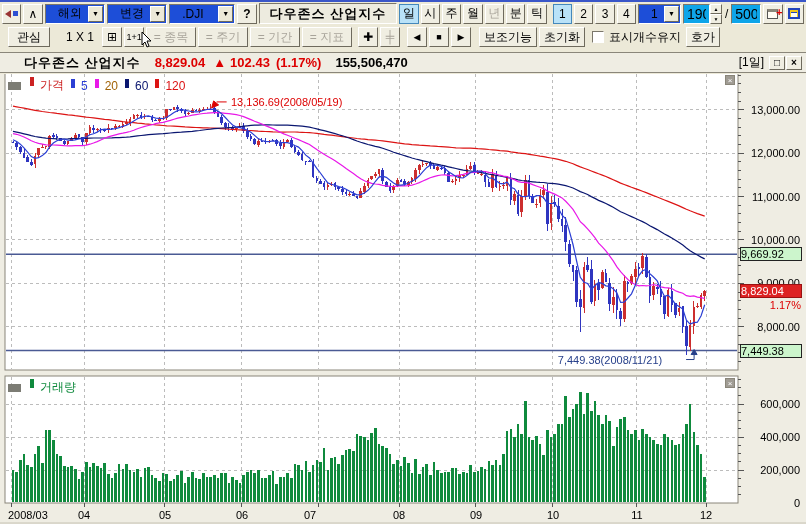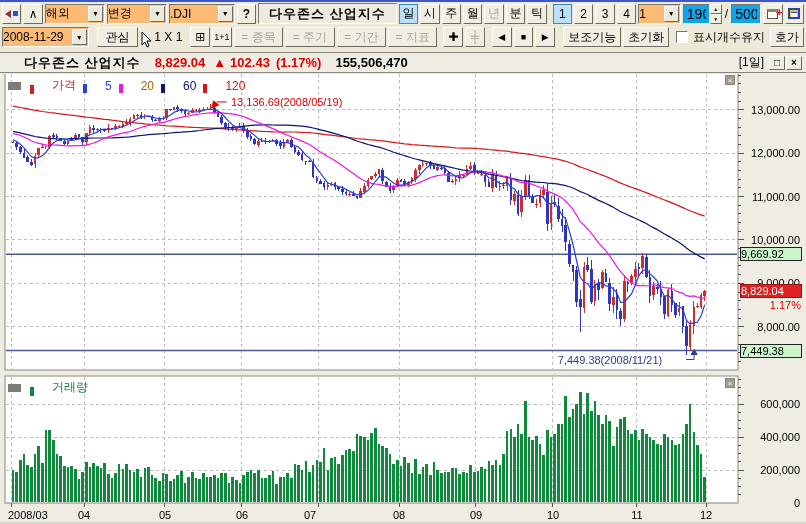--- a/index.html
+++ b/index.html
@@ -8,22 +8,22 @@
   
   .tb{display:flex;align-items:center;gap:2px;padding:1px 2px;height:23px;white-space:nowrap;}
   .tb2{height:24px;}
   .btn{display:inline-flex;align-items:center;justify-content:center;height:20px;padding:0 4px;
        background:#F0EEE2;border:1px solid;border-color:#ffffff #6e6a5d #6e6a5d #ffffff;
        font-size:12px;color:#000;cursor:default;}
   .btn.small{width:20px;padding:0;}
   .btn.active{background:#B9E2F8;border:1px solid #4488bb;}
   .btn.disabled{color:#a8a49a;}
   .btn .glyph{font-size:9px;line-height:1;}
-  .dd{display:inline-flex;align-items:center;height:20px;background:#fdba74;border:1px solid;
-      border-color:#7a766a #ffffff #ffffff #7a766a;font-size:12px;padding-left:0;}
+  .dd{display:inline-flex;align-items:center;height:20px;background:#1d4ed8;border:1px solid;
+      border-color:#7a766a #ffffff #ffffff #7a766a;font-size:12px;padding-left:12px;}
   .dd .ddtext{flex:1;}
   .ddbtn{width:15px;height:16px;margin:0 1px 0 3px;background:#ECE9D8;border:1px solid;
          border-color:#fff #6e6a5d #6e6a5d #fff;font-size:7px;display:flex;align-items:center;justify-content:center;}
   .field{height:20px;background:#0ea5e9;border:1px solid;border-color:#7a766a #fff #fff #7a766a;
          font-size:14px;padding:0 3px;}
   .symtitle{height:21px;display:inline-flex;align-items:center;justify-content:center;padding:0 10px;
             background:#EDEBDF;border:1px solid;border-color:#7a766a #fff #fff #7a766a;
             font-weight:bold;font-size:13px;letter-spacing:1px;}
   .spin{display:inline-flex;height:20px;}
   .spinbtns{display:inline-flex;flex-direction:column;width:12px;height:20px;}
@@ -53,21 +53,21 @@
   .chart-area svg{position:absolute;left:0;top:0;}
   .axis-label{position:absolute;right:6px;font-size:11px;color:#000;}
   .axis-box{position:absolute;left:740px;width:62px;height:14px;font-size:11px;line-height:12px;
             text-align:left;border:1px solid #222;}
   .axis-box.green{background:#ccf5cc;color:#000;}
   .axis-box.red{background:#dd2222;color:#fff;border-color:#991111;}
   .pct-label{position:absolute;right:5px;font-size:11px;color:#dd0000;}
   .x-label{position:absolute;font-size:11px;color:#000;}
   .legend{position:absolute;display:flex;align-items:center;gap:7px;font-size:12px;}
   .lg-handle{width:13px;height:8px;background:#7c7c74;display:inline-block;margin-right:2px;}
-  .lg-item{display:inline-flex;align-items:flex-end;gap:18px;}
+  .lg-item{display:inline-flex;align-items:flex-start;gap:6px;}
   .lg-marker{width:4px;height:9px;display:inline-block;}
   .panel-x{position:absolute;width:10px;height:10px;background:#a09c94;color:#fff;font-size:8px;
            line-height:9px;text-align:center;border:1px solid #8a867a;}
   .anno{position:absolute;font-size:11px;white-space:nowrap;}
   .cursor{position:absolute;left:141px;top:29px;z-index:5;}
 </style>
 </head>
 <body>
 
 <div class="app">
@@ -124,24 +124,20 @@
         <span class="win-ico">
           <span class="win-plus">+</span>
         </span>
       </button>
     <button class="btn small">
         <span class="save-ico"></span>
       </button>
   </div>
 
   <div class="tb tb2">
-    <div class="dd" style="width:88px">
-      <span class="ddtext">2008-11-29</span>
-      <span class="ddbtn">▼</span>
-    </div>
     <button class="btn" style="margin-left:6px;width:42px">관심</button>
     <span style="font-size:12px;padding:0 6px 0 14px">1 X 1</span>
     <button class="btn small">
         <span>⊞</span>
       </button>
     <button class="btn small" style="font-size:9px">1+1</button>
     <button class="btn disabled" style="width:50px">= 종목</button>
     <button class="btn disabled" style="width:50px">= 주기</button>
     <button class="btn disabled" style="width:50px">= 기간</button>
     <button class="btn disabled" style="width:50px">= 지표</button>

